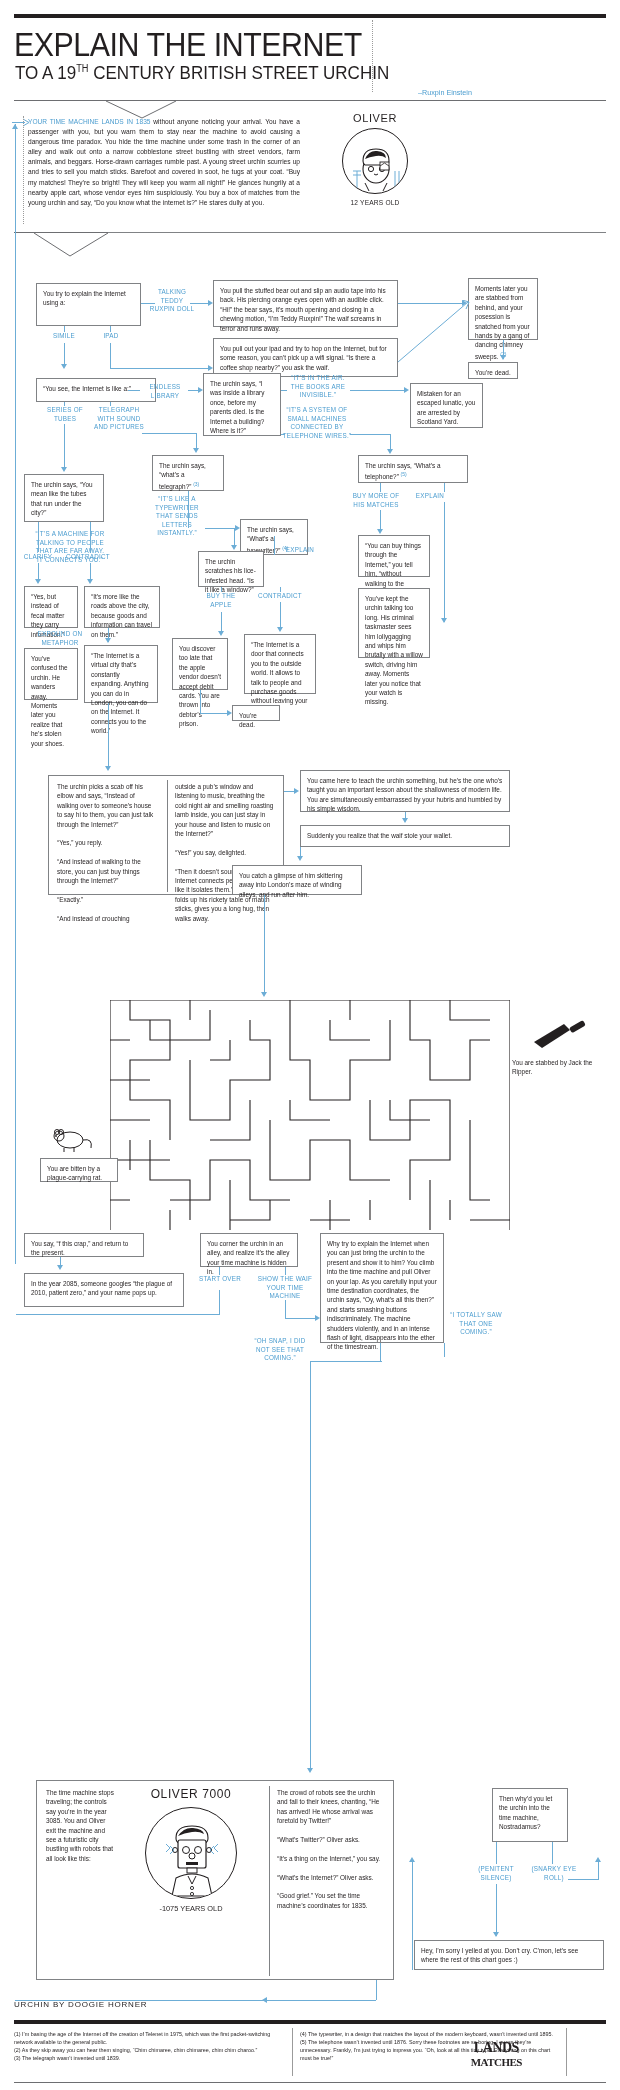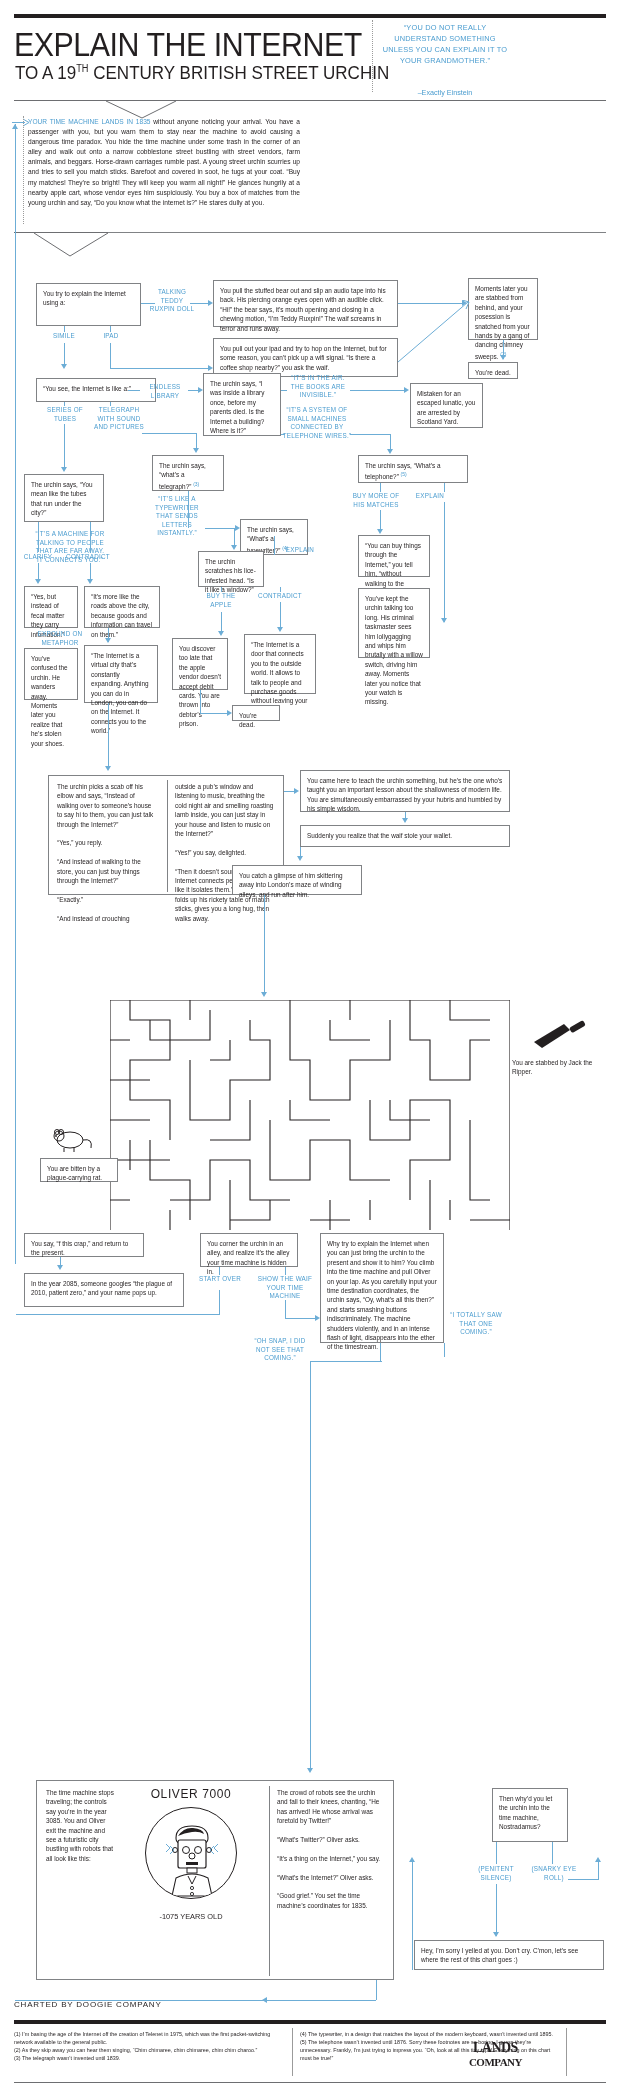--- a/index.html
+++ b/index.html
@@ -106,36 +106,54 @@
 </head>
 <body>
 
 <div id="root">
 
   <div class="rule-top"></div>
   <div class="title">EXPLAIN THE INTERNET</div>
   <div class="subtitle"><span>TO A 19</span><sup>TH</sup><span> CENTURY BRITISH STREET URCHIN</span></div>
 
   <div class="quote-div"></div>
-  <div class="quote">“YOU DO NOT REALLY UNDERSTAND SOMETHING UNLESS YOU CAN EXPLAIN IT TO YOUR GRANDMOTHER.”</div>
-  <div class="quote-attr">–Exactly Einstein</div>
+  <div class="quote-attr">–Ruxpin Einstein</div>
 
   <div class="rule-2"></div>
 
   <svg class="chev" style="left:106px;top:100px;" width="150" height="22">
     <polyline points="0,1 36,18 70,1" fill="none" stroke="#6d6e71" stroke-width="1"></polyline>
   </svg>
 
   <svg class="intro-arrow" viewBox="0 0 18 9">
     <line x1="0" y1="4.5" x2="13" y2="4.5" stroke="#6cadd6" stroke-width="1"></line>
     <polyline points="11,1 17,4.5 11,8" fill="none" stroke="#6cadd6" stroke-width="1"></polyline>
   </svg>
   <div class="abs" style="left:23px;top:116px;width:0;height:108px;border-left:1px dotted #9b9b9b;"></div>
   <div class="intro"><b>YOUR TIME MACHINE LANDS IN 1835</b><span> without anyone noticing your arrival. You have a passenger with you, but you warn them to stay near the machine to avoid causing a dangerous time paradox. You hide the time machine under some trash in the corner of an alley and walk out onto a narrow cobblestone street bustling with street vendors, farm animals, and beggars. Horse-drawn carriages rumble past. A young street urchin scurries up and tries to sell you match sticks. Barefoot and covered in soot, he tugs at your coat. “Buy my matches! They’re so bright! They will keep you warm all night!” He glances hungrily at a nearby apple cart, whose vendor eyes him suspiciously. You buy a box of matches from the young urchin and say, “Do you know what the internet is?” He stares dully at you.</span></div>
 
+  <div class="char" style="left:332px;top:112px;width:86px;">
+    <div class="char-name">OLIVER</div>
+    <div class="char-circle">
+      <svg width="66" height="66" viewBox="0 0 66 66">
+        <path d="M14 42 v18 M10 42 h8 M10 46 h8" stroke="#6cadd6" fill="none" stroke-width="1"></path>
+        <path d="M52 42 v18 M56 42 v18" stroke="#6cadd6" fill="none" stroke-width="1"></path>
+        <ellipse cx="33" cy="40" rx="13" ry="14" fill="#fff" stroke="#231f20" stroke-width="1.1"></ellipse>
+        <path d="M20 32 q0 -12 13 -12 q13 0 13 12 q0 3 -2 4 l-22 0 q-2 -1 -2 -4z" fill="#fff" stroke="#231f20" stroke-width="1.1"></path>
+        <path d="M22 30 q4 -9 12 -8 q9 1 9 7 q-4 -3 -10 -2 q-7 1 -11 3z" fill="#231f20"></path>
+        <circle cx="28" cy="40" r="2.6" fill="none" stroke="#231f20" stroke-width="1"></circle>
+        <circle cx="39" cy="40" r="2.6" fill="none" stroke="#231f20" stroke-width="1"></circle>
+        <path d="M31 45 q2 2 4 0" stroke="#231f20" fill="none" stroke-width="1"></path>
+        <rect x="37" y="33" width="9" height="8" fill="#fff" stroke="#231f20" stroke-width="0.9"></rect>
+        <path d="M37 37 l4.5 -3 l4.5 3" fill="none" stroke="#231f20" stroke-width="0.8"></path>
+        <path d="M22 54 l4 8 M44 54 l-4 8" stroke="#231f20" fill="none" stroke-width="1"></path>
+      </svg>
+    </div>
+    <div class="char-age">12 YEARS OLD</div>
+  </div>
 
 
   <div class="rule-3"></div>
   <svg class="chev" style="left:34px;top:232px;" width="150" height="26">
     <polyline points="0,1 36,24 74,1" fill="none" stroke="#6d6e71" stroke-width="1"></polyline>
   </svg>
   <div class="hk" style="left:108px;top:232px;width:498px;"></div>
 
   <div class="v" style="left:15px;top:124px;height:1140px;"></div>
   <div class="arw u" style="left:12px;top:124px;"></div>
@@ -415,21 +433,21 @@
           <circle cx="63" cy="42" r="2.5" fill="none" stroke="#231f20" stroke-width="1"></circle>
           <path d="M20 36 l4 4 l-4 4 M24 38 l4 4 l-4 4" stroke="#6cadd6" fill="none" stroke-width="1"></path>
           <path d="M72 36 l-4 4 l4 4 M68 38 l-4 4 l4 4" stroke="#6cadd6" fill="none" stroke-width="1"></path>
           <rect x="41" y="60" width="10" height="5" fill="#fff" stroke="#231f20" stroke-width="1"></rect>
           <path d="M30 70 q16 -8 32 0 l4 18 l-40 0z" fill="#fff" stroke="#231f20" stroke-width="1.1"></path>
           <path d="M42 68 l4 8 l4 -8" fill="#fff" stroke="#231f20" stroke-width="1"></path>
           <circle cx="46" cy="80" r="1.6" fill="none" stroke="#231f20" stroke-width="0.9"></circle>
           <circle cx="46" cy="86" r="1.6" fill="none" stroke="#231f20" stroke-width="0.9"></circle>
         </svg>
       </div>
-      <div style="font-size:7.4px;margin-top:13px;">-1075 YEARS OLD</div>
+      <div style="font-size:7.4px;margin-top:5px;">-1075 YEARS OLD</div>
     </div>
     <div class="innerdiv" style="left:232px;top:5px;height:190px;"></div>
     <div class="col" style="left:240px;top:7px;width:110px;white-space:pre-wrap;">The crowd of robots see the urchin and fall to their knees, chanting, “He has arrived! He whose arrival was foretold by Twitter!”
 
 “What’s Twitter?” Oliver asks.
 
 “It’s a thing on the Internet,” you say.
 
 “What’s the Internet?” Oliver asks.
 
@@ -457,28 +475,28 @@
   <div class="v" style="left:412px;top:1880px;height:90px;"></div>
 
   <div class="v" style="left:376px;top:1980px;height:20px;"></div>
   <div class="h" style="left:15px;top:2000px;width:361px;"></div>
   <div class="arw l" style="left:262px;top:1997px;"></div>
 
   <div class="v" style="left:310px;top:1361px;height:0px;"></div>
   <div class="v" style="left:310px;top:1361px;height:410px;"></div>
   <div class="arw d" style="left:307px;top:1768px;"></div>
 
-  <div class="charted">CHARTED BY DOOGIE COMPANY</div>
+  <div class="charted">URCHIN BY DOOGIE HORNER</div>
   <div class="rule-bot"></div>
   <div class="fn" style="left:14px;top:2030px;width:268px;white-space:pre-wrap;">(1) I’m basing the age of the Internet off the creation of Telenet in 1975, which was the first packet-switching network available to the general public.
 (2) As they skip away you can hear them singing, “Chim chimaree, chim chimaree, chim chim charoo.”
 (3) The telegraph wasn’t invented until 1839.</div>
   <div class="fn-div" style="left:292px;top:2028px;height:48px;"></div>
   <div class="fn" style="left:300px;top:2030px;width:258px;white-space:pre-wrap;">(4) The typewriter, in a design that matches the layout of the modern keyboard, wasn’t invented until 1895.
 (5) The telephone wasn’t invented until 1876. Sorry these footnotes are so boring. I guess they’re unnecessary. Frankly, I’m just trying to impress you. “Oh, look at all this tiny type! Everything on this chart must be true!”</div>
   <div class="fn-div" style="left:566px;top:2028px;height:48px;"></div>
   <div class="fc">
     <div class="fc-1">LANDS</div>
-    <div class="fc-2">COMPANY</div>
+    <div class="fc-2">MATCHES</div>
   </div>
   <div class="rule-last"></div>
 
 </div>
 
 </body></html>

